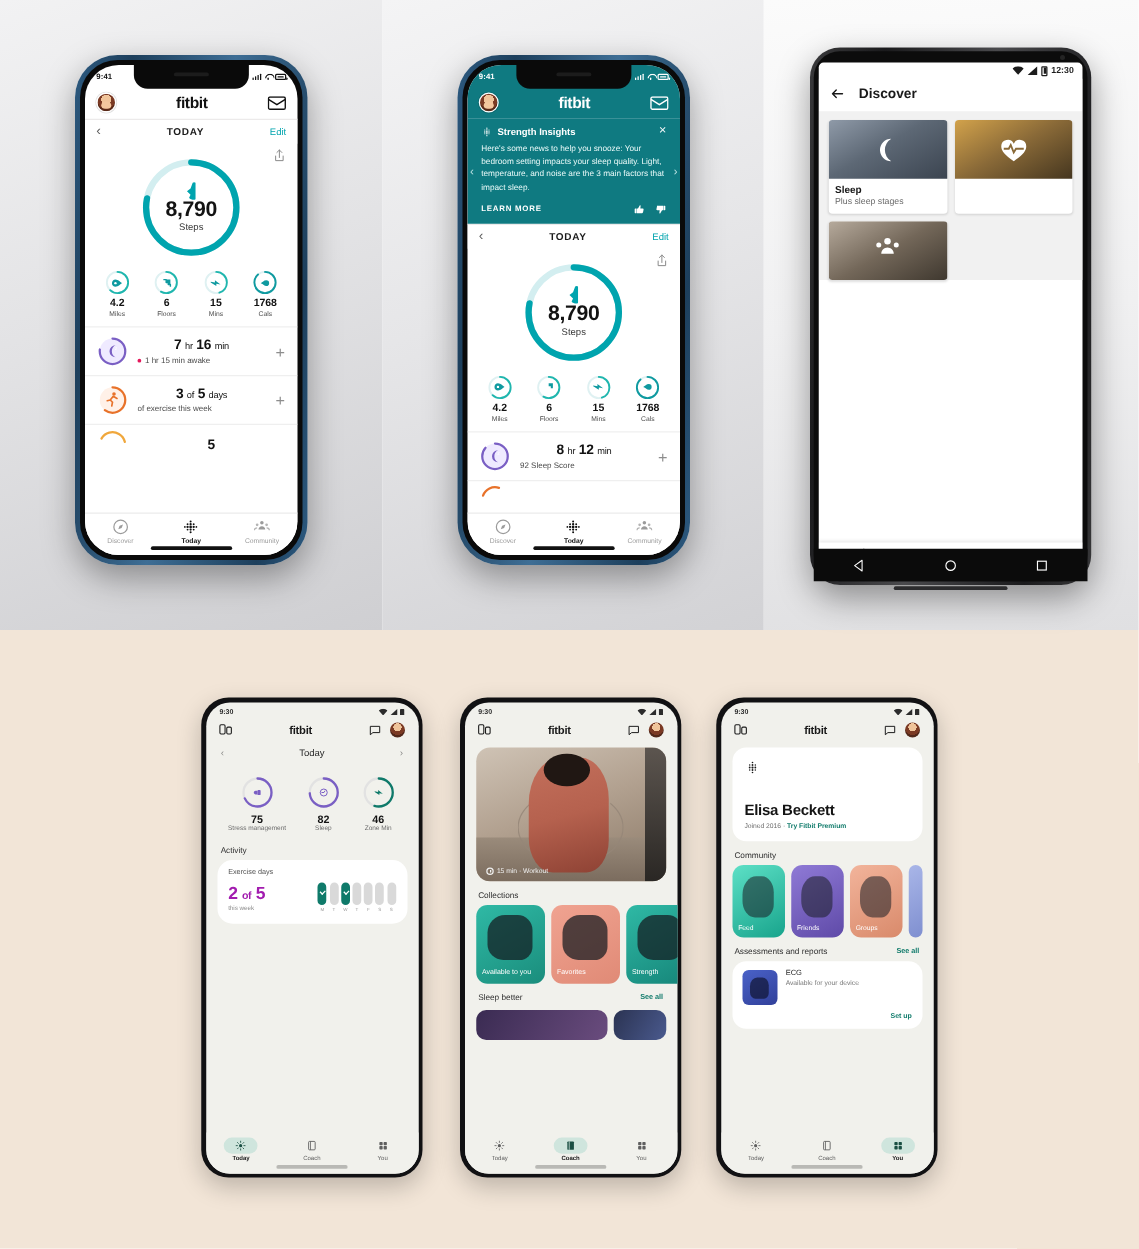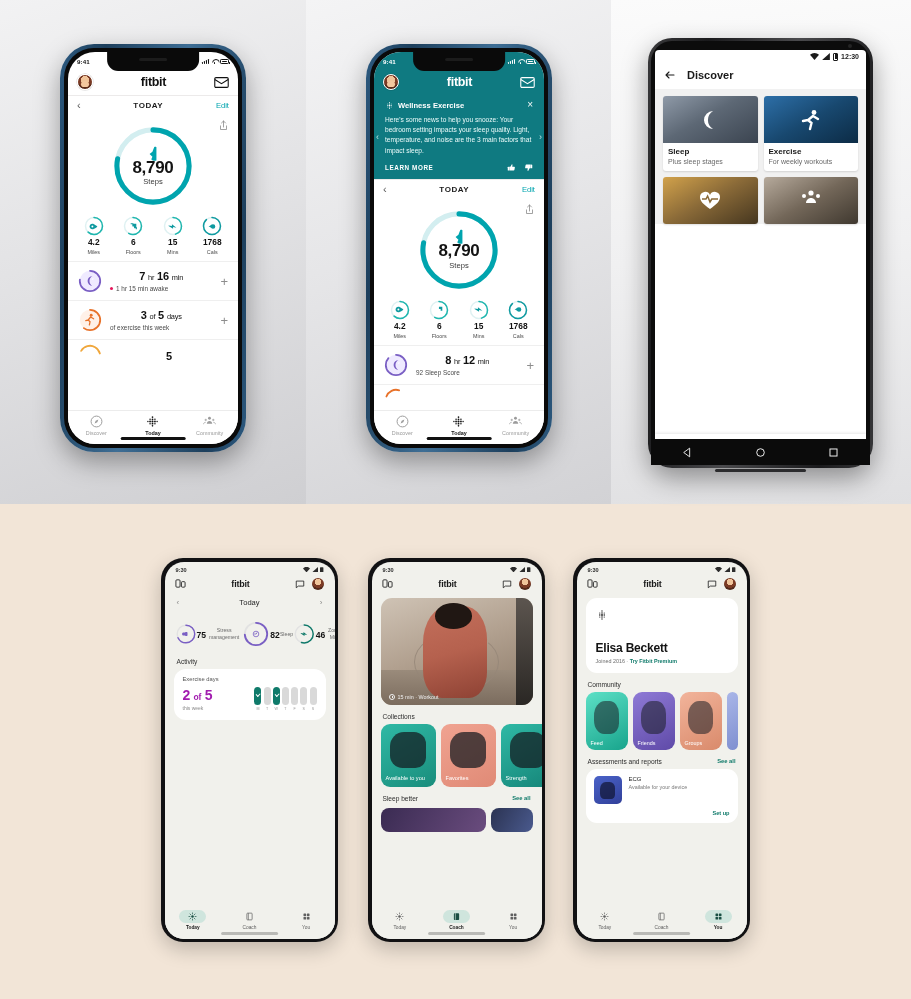--- a/index.html
+++ b/index.html
@@ -256,21 +256,21 @@
   .m-daybar .t { font-size:7.6px; color:#272727; }
   .m-ring { display:flex; flex-direction:column; align-items:center; margin-top:2px; }
   .m-ring .rr { position:relative; width:66px; height:66px; }
   .m-ring .rr svg { width:100%; height:100%; transform:rotate(-90deg); }
   .m-ring .ic { position:absolute; inset:0; display:flex; align-items:center; justify-content:center; }
   .m-ring .ic svg { width:20px; height:16px; }
   .m-steps { font-size: 16px; font-weight:700; color:#141414; margin-top:4px; letter-spacing:-.4px;}
   .m-steps-l { font-size:5.6px; color:#5c5c5c; margin-top:.5px; }
 
   .m-three { display:flex; justify-content:space-around; padding: 7px 10px 2px; }
-  .m-three .it { display:flex; flex-direction:row; align-items:center; }
+  .m-three .it { display:flex; flex-direction:column; align-items:center; }
   .m-three .rr { position:relative; width:28px; height:28px; }
   .m-three .rr svg { width:100%; height:100%; transform:rotate(-90deg); }
   .m-three .ic { position:absolute; inset:0; display:flex; align-items:center; justify-content:center;}
   .m-three .ic svg { width:8px; height:8px; }
   .m-three .v { font-size:8.6px; font-weight:700; color:#141414; margin-top:2px; }
   .m-three .l { font-size:5.2px; color:#6b6b6b; text-align:center; line-height:1.25; margin-top:.5px;}
 
   .m-sec-ttl { font-size:6.6px; color:#333; padding: 8px 12px 4px; font-weight:500;}
   .m-card { background:#fff; border-radius: 12px; margin: 0 9px; padding: 7px 9px 9px; }
   .m-card-t { font-size:5.8px; color:#555; }
@@ -646,21 +646,21 @@
                     <circle cx="12" cy="16" r="1.6"></circle>
                     <circle cx="12" cy="20" r="1.4"></circle>
                     <circle cx="7.5" cy="8" r="1.3"></circle>
                     <circle cx="7.5" cy="12" r="1.6"></circle>
                     <circle cx="7.5" cy="16" r="1.3"></circle>
                     <circle cx="16.5" cy="8" r="1.3"></circle>
                     <circle cx="16.5" cy="12" r="1.6"></circle>
                     <circle cx="16.5" cy="16" r="1.3"></circle>
                   </g>
                 </svg>
-              <span class="wi-ttl">Wellness Exercise</span>
+              <span class="wi-ttl">Strength Insights</span>
             </div>
             <span class="wi-x">×</span>
           </div>
           <div class="wi-body">Here's some news to help you snooze: Your bedroom setting impacts your sleep quality. Light, temperature, and noise are the 3 main factors that impact sleep.</div>
           <div class="wi-foot">
             <span class="wi-more">LEARN MORE</span>
             <span class="wi-thumbs">
               <svg viewBox="0 0 24 24">
                   <path d="M6 10h3l4-7c1.5 0 2 1 1.6 2.4L14 10h5a2 2 0 012 2.3l-1.2 6A2 2 0 0117.8 20H6z" fill="#fff"></path>
                   <rect x="2" y="10" width="3.4" height="10" rx="1" fill="#fff"></rect>
@@ -873,32 +873,20 @@
           <div class="and-card">
             <div class="and-thumb" style="background:linear-gradient(150deg,#8f9aa8 0%,#5d6875 45%,#3b4450 100%)">
               <svg viewBox="0 0 24 24">
                   <path d="M15 3a9 9 0 100 18 10.5 10.5 0 010-18z" fill="#fff"></path>
                   <text x="12.5" y="12" font-size="7" fill="#5d6875" font-family="sans-serif">z</text>
                 </svg>
             </div>
             <div class="and-card-body">
               <div class="and-card-t">Sleep</div>
               <div class="and-card-s">Plus sleep stages</div>
-            </div>
-          </div>
-          <div class="and-card">
-            <div class="and-thumb" style="background:linear-gradient(150deg,#2d6fa8 0%,#18486f 50%,#0c2b45 100%)">
-              <svg viewBox="0 0 24 24">
-                  <circle cx="15" cy="4.5" r="2.4" fill="#fff"></circle>
-                  <path d="M14 8l-5 4 3.5 3-1.5 6M14 8l5 3M9 12l-5 1" stroke="#fff" stroke-width="2.4" fill="none" stroke-linecap="round"></path>
-                </svg>
-            </div>
-            <div class="and-card-body">
-              <div class="and-card-t">Exercise</div>
-              <div class="and-card-s">For weekly workouts</div>
             </div>
           </div>
           <div class="and-card">
             <div class="and-thumb" style="background:linear-gradient(150deg,#d2a24b 0%,#8a6a38 48%,#45361f 100%)">
               <svg viewBox="0 0 24 24">
                   <path d="M12 21c-7-5-10-8-10-12a5.2 5.2 0 0110-2 5.2 5.2 0 0110 2c0 4-3 7-10 12z" fill="#fff"></path>
                   <path d="M4 11h4l1.6-3 2.4 6 1.8-3H20" stroke="#8a6a38" stroke-width="1.5" fill="none"></path>
                 </svg>
             </div>
           </div>

